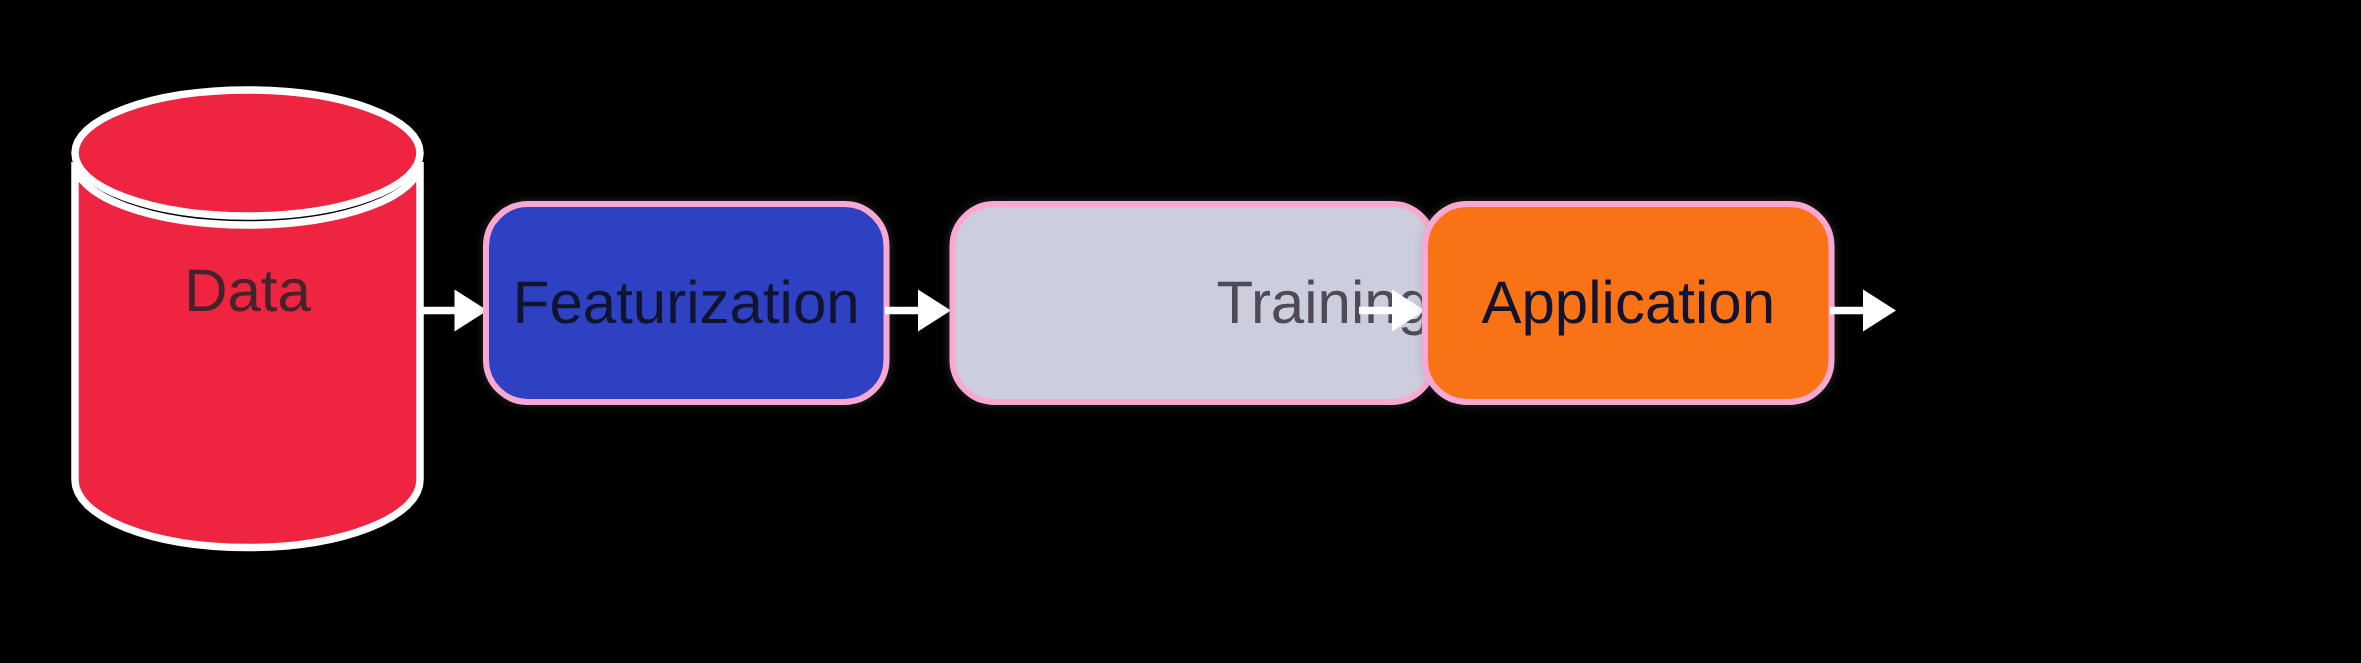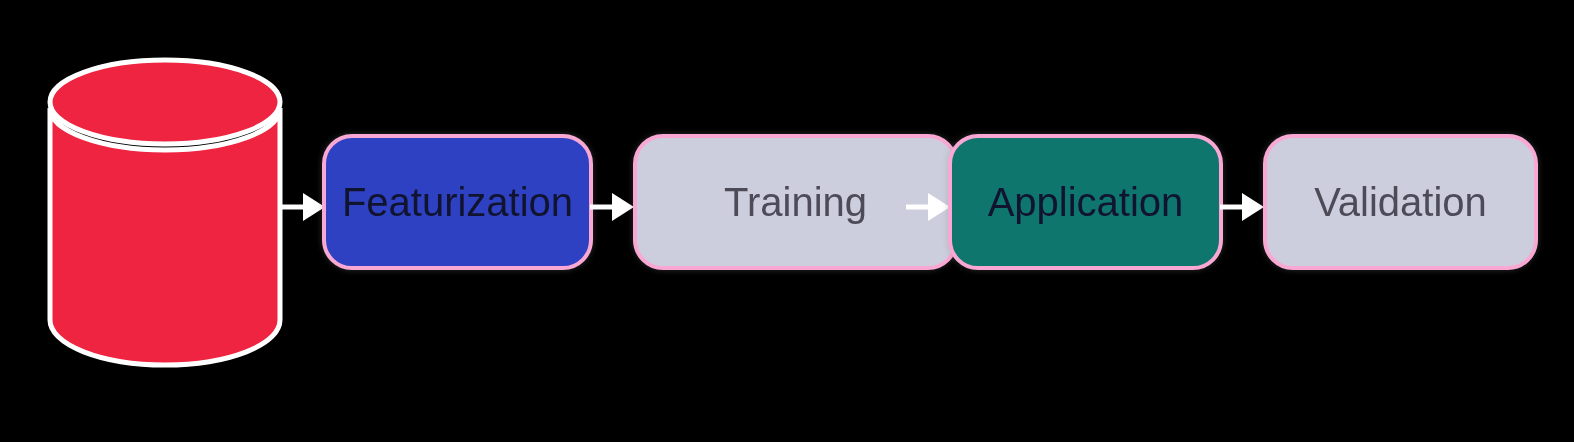--- a/index.html
+++ b/index.html
@@ -52,21 +52,21 @@
     align-items: center;
     justify-content: center;
     box-shadow: 0 0 6px rgba(130,130,130,0.35);
   }
   .node-label {
     font-size: 40px;
     font-weight: 500;
     white-space: nowrap;
   }
   .n1 { left: 322px;  width: 271px; }
-  .n2 { left: 633px;  width: 325px; }
+  .n2 { left: 633px;  width: 325px; justify-content: flex-end; }
   .n3 { left: 948px;  width: 275px; }
   .n4 { left: 1263px; width: 275px; }
   
   .arrow {
     position: absolute;
     top: 189px;
     width: 44px;
     height: 36px;
   }
   .a1 { left: 281px;  }
@@ -79,20 +79,21 @@
 <body>
 
 <div class="stage">
 
   <figure class="cylinder">
     <svg viewBox="0 0 240 315">
       <path d="M 5 53 L 5 265 A 115 45 0 0 0 235 265 L 235 53 A 115 42 0 0 1 5 53 Z" stroke="#ffffff" stroke-width="5" fill="#ee2441"></path>
       <ellipse cx="120" cy="47" rx="115" ry="42" stroke="#ffffff" stroke-width="5" fill="#ee2441"></ellipse>
     </svg>
     <figcaption class="cyl-label" style="color: rgb(69, 35, 42);">
+      <span>Data</span>
     </figcaption>
   </figure>
 
   <div class="arrow a1">
     <svg viewBox="0 0 44 36">
       <line x1="0" y1="18" x2="24" y2="18" stroke="#ffffff" stroke-width="5"></line>
       <polygon points="22,4 22,32 44,18" fill="#ffffff"></polygon>
     </svg>
   </div>
 
@@ -111,28 +112,25 @@
     <span class="node-label" style="color: rgb(77, 75, 88);">Training</span>
   </div>
 
   <div class="arrow a3">
     <svg viewBox="0 0 44 36">
       <line x1="0" y1="18" x2="24" y2="18" stroke="#ffffff" stroke-width="5"></line>
       <polygon points="22,4 22,32 44,18" fill="#ffffff"></polygon>
     </svg>
   </div>
 
-  <div class="node n3" style="background-color: #0f766e; text-align: center;">
+  <div class="node n3" style="background-color: #f97316; text-align: center;">
     <span class="node-label" style="color: rgb(16, 20, 46);">Application</span>
   </div>
 
   <div class="arrow a4">
     <svg viewBox="0 0 44 36">
       <line x1="0" y1="18" x2="24" y2="18" stroke="#ffffff" stroke-width="5"></line>
       <polygon points="22,4 22,32 44,18" fill="#ffffff"></polygon>
     </svg>
   </div>
 
-  <div class="node n4" style="background-color: rgb(205, 206, 221);">
-    <span class="node-label" style="color: rgb(77, 75, 88);">Validation</span>
-  </div>
 
 </div>
 
 </body></html>

